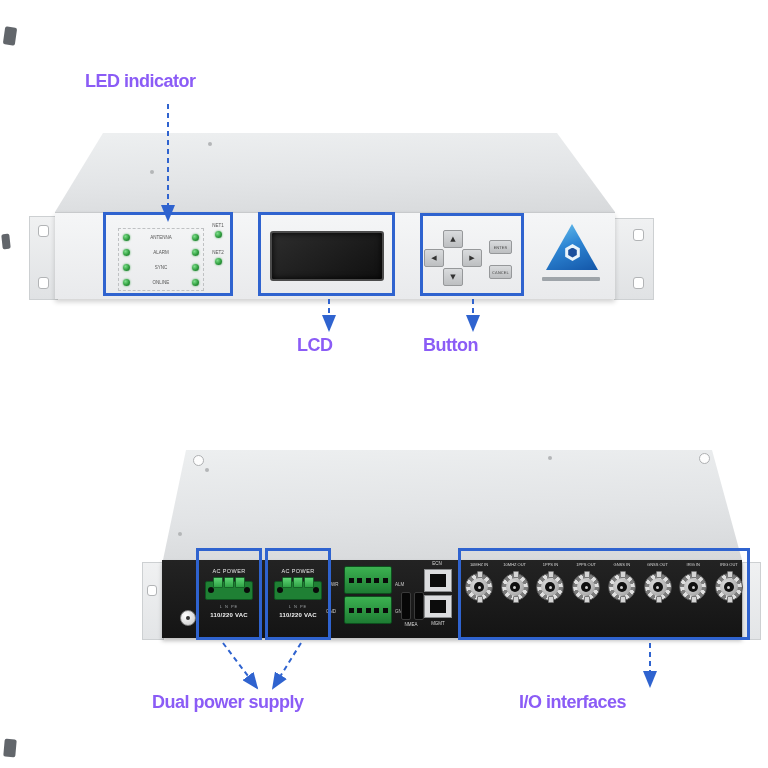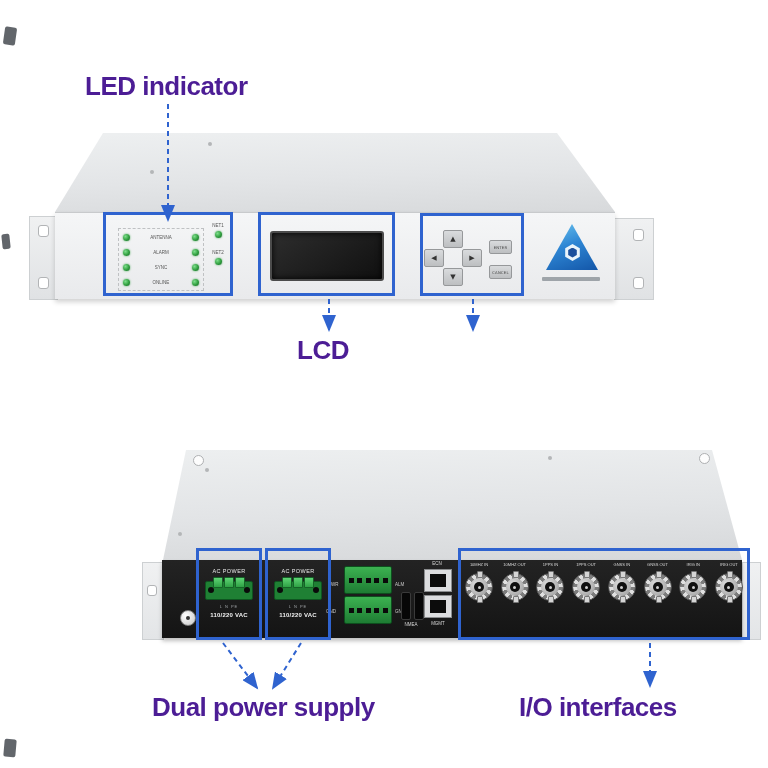--- a/index.html
+++ b/index.html
@@ -1,20 +1,20 @@
 <!DOCTYPE html>
 <html><head>
 <meta charset="utf-8">
 <style>
   html,body{margin:0;padding:0;background:#fff;}
   .canvas{position:relative;width:768px;height:768px;background:#ffffff;overflow:hidden;
           font-family:"Liberation Sans",sans-serif;}
 
   
-  .ann{position:absolute;font-weight:bold;color:#4c1d95;font-size:26px;letter-spacing:-0.5px;white-space:nowrap;}
+  .ann{position:absolute;font-weight:bold;color:#8b5cf6;font-size:18px;letter-spacing:-0.5px;white-space:nowrap;}
 
   
   .bluebox{position:absolute;border:3px solid #2f63cf;box-sizing:border-box;background:transparent;z-index:6;}
 
   
   .f-top{position:absolute;left:55px;top:131px;width:560px;height:82px;
          clip-path:polygon(48px 2px,502px 2px,560px 81px,0 81px);
          background:linear-gradient(178deg,#eef0f1 0%,#e3e5e7 55%,#d7d9db 100%);z-index:1;}
   .f-face{position:absolute;left:55px;top:212px;width:560px;height:86px;
           background:linear-gradient(#f5f6f7,#e9eaec);border-top:1px solid #c8cacc;
@@ -185,20 +185,21 @@
     <div class="kbtn kwide" style="left:66px;top:49px;">CANCEL</div>
   </div>
 
   <div class="logo-tri"></div>
   <div class="logo-emblem">
       <i></i>
     </div>
   <div class="logo-caption"></div>
 
   <div class="ann" style="left:297px;top:335px;">LCD</div>
+  <div class="ann" style="left:423px;top:335px;">Button</div>
 
   <div class="r-top"></div>
   <div class="tophole" style="left:193px;top:455px;"></div>
   <div class="tophole" style="left:699px;top:453px;"></div>
   <div class="screw" style="left:205px;top:468px;"></div>
   <div class="screw" style="left:178px;top:532px;"></div>
   <div class="screw" style="left:548px;top:456px;"></div>
 
   <div class="r-ear" style="left:142px;top:562px;width:20px;height:76px;">
     <i class="hole" style="left:4px;top:22px;width:8px;height:9px;"></i>

